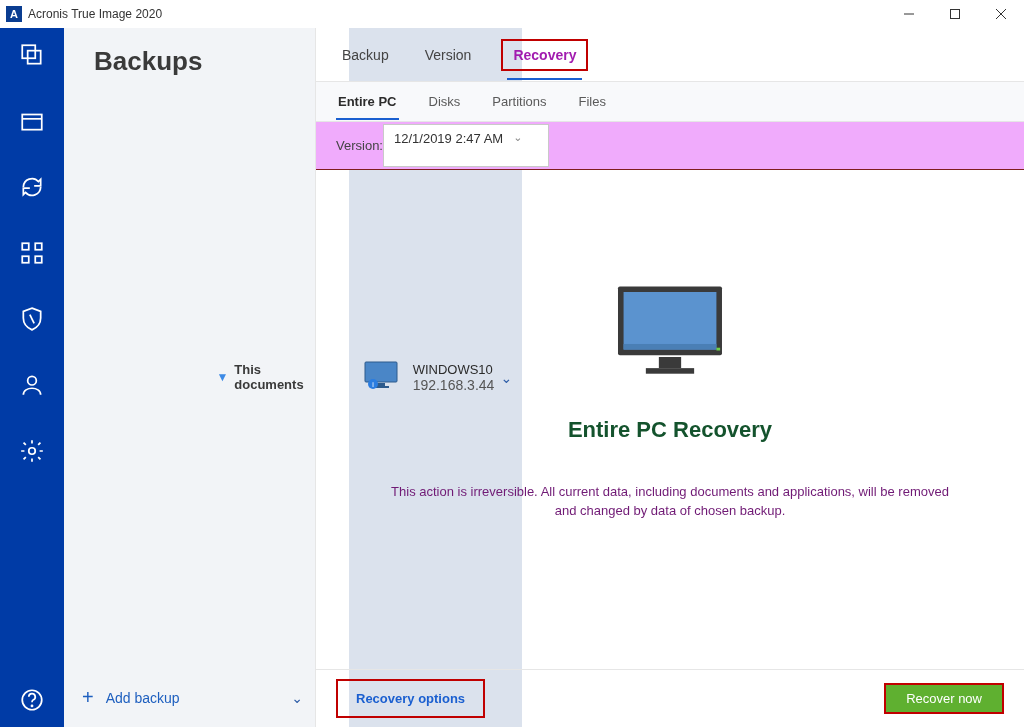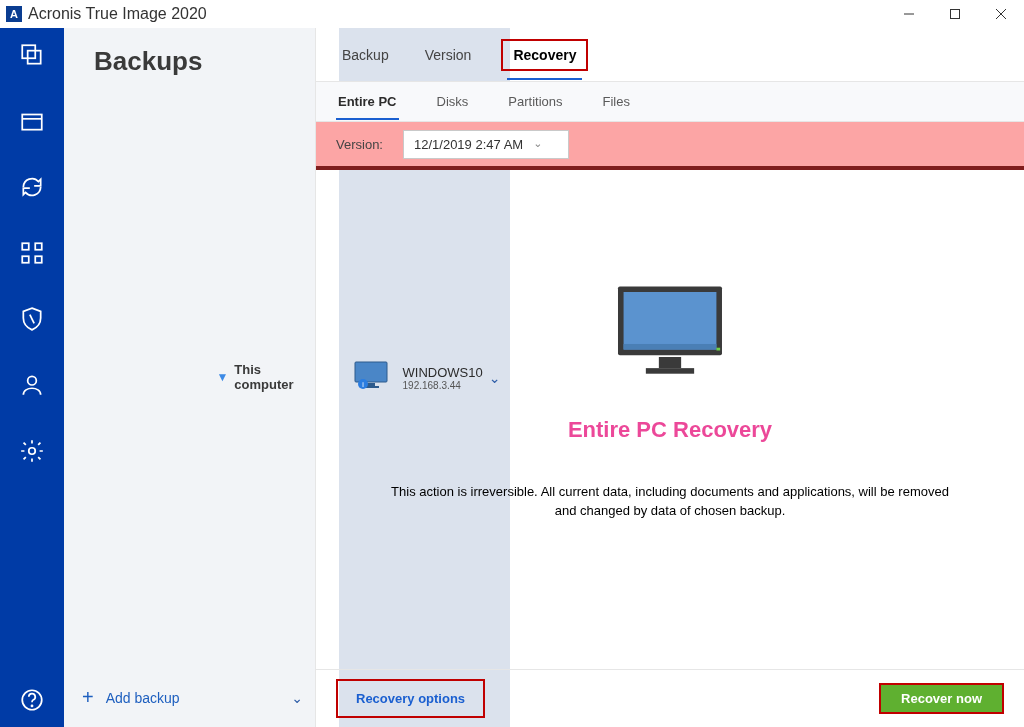--- a/index.html
+++ b/index.html
@@ -1,21 +1,21 @@
 <!DOCTYPE html>
 <html><head>
 <meta charset="utf-8">
 <style>
   * { box-sizing: border-box; margin: 0; padding: 0; font-family: "Segoe UI", Arial, sans-serif; }
   html, body { width: 1024px; height: 727px; overflow: hidden; background: #fff; }
 
   
   .titlebar { height: 28px; display: flex; align-items: center; background: #fff; border-bottom: 0; }
   .titlebar-icon { width: 16px; height: 16px; margin: 0 6px; background: #0a3d91; display: flex; align-items: center; justify-content: center; color: #fff; font-size: 11px; font-weight: bold; }
-  .titlebar-text { font-size: 16px; color: #333; flex: 1; }
+  .titlebar-text { font-size: 12px; color: #333; flex: 1; }
   .win-controls { display: flex; height: 100%; }
   .win-btn { width: 46px; display: flex; align-items: center; justify-content: center; font-size: 14px; font-family: "Segoe MDL2 Assets","Segoe UI Symbol",Arial; }
 
   
   .app { display: flex; height: 699px; }
 
   
   .navrail { width: 64px; background: #003ba6; display: flex; flex-direction: column; align-items: center; justify-content: space-between; padding: 12px 0; }
   .rail-top, .rail-bottom { display: flex; flex-direction: column; align-items: center; gap: 36px; }
   .rail-icon { width: 30px; height: 30px; display: flex; align-items: center; justify-content: center; color: #fff; }
@@ -24,52 +24,52 @@
   
   .sidepanel { width: 252px; background: #f2f4f7; display: flex; flex-direction: row; border-right: 1px solid #e6e6e6; position: relative; }
   .sidepanel-title { font-size: 26px; font-weight: 600; color: #3a3a3a; padding: 18px 0 18px 30px; }
   .group-row { display: flex; align-items: center; font-size: 13px; font-weight: 600; color: #3a3a3a; padding: 6px 14px 8px 14px; }
   .group-chevron { color: #3d8ae6; margin-right: 6px; font-size: 12px; }
   .backup-item { display: flex; align-items: center; background: #dbe2ed; padding: 8px 10px 8px 14px; cursor: pointer; margin-left: 31px; }
   .backup-icon { position: relative; margin-right: 10px; }
   .backup-icon svg { width: 40px; height: 32px; }
   .backup-info { flex: 1; }
   .bname { font-size: 13px; color: #2b2b2b; }
-  .bip { font-size: 10px; color: #555; }
+  .bip { font-size: 14px; color: #555; }
   .chevdown { color: #2f5ea8; font-size: 14px; margin-left: 6px; }
 
   .add-backup-row { position: absolute; bottom: 0; left: 0; right: 0; display: flex; align-items: center; padding: 18px 12px; color: #1e5fbf; font-size: 14px; }
   .plus-icon { font-size: 20px; font-weight: 300; margin-right: 12px; margin-left: 6px; }
   .add-backup-row .chevdown { margin-left: auto; }
 
   
   .content { flex: 1; display: flex; flex-direction: column; position: relative; }
   .toptabs { display: flex; align-items: center; height: 54px; padding-left: 20px; border-bottom: 1px solid #e6e6e6; gap: 24px; }
   .toptab { font-size: 14px; color: #444; padding: 8px 6px; cursor: pointer; }
   .toptab-highlight { border: 2px solid #c00000; padding: 6px 10px; }
-  .toptab.active-line { position: relative; color: #000000; font-weight: 600; }
+  .toptab.active-line { position: relative; color: #a21caf; font-weight: 600; }
   .toptab.active-line::after { content: ""; position: absolute; left: 4px; right: 4px; bottom: -11px; height: 2px; background: #1a5fd0; }
 
-  .subtabs-row { display: flex; align-items: center; height: 40px; padding-left: 20px; gap: 36px; background: #f8f9fb; border-bottom: 1px solid #e6e6e6; }
+  .subtabs-row { display: flex; align-items: center; height: 40px; padding-left: 20px; gap: 28px; background: #f8f9fb; border-bottom: 1px solid #e6e6e6; }
   .subtab { font-size: 13px; color: #5a5a5a; cursor: pointer; padding: 10px 2px; position: relative; }
   .subtab.active { color: #2b2b2b; font-weight: 600; }
   .subtab.active::after { content: ""; position: absolute; left: 0; right: 0; bottom: -1px; height: 2px; background: #1a5fd0; }
 
-  .version-row { display: flex; align-items: center; height: 48px; padding-left: 20px; background: #fca5a5; border-bottom: 4px solid #7f1d1d; gap: 20px; font-size: 13px; color: #444; }
-  .version-select { background: #fff; border: 1px solid #c9c9c9; padding: 6px 26px 6px 10px; font-size: 13px; color: #333; position: relative; display: inline-flex; align-items: flex-start; }
+  .version-row { display: flex; align-items: center; height: 48px; padding-left: 20px; background: #f0abfc; border-bottom: 1px solid #7f1d1d; gap: 0; font-size: 13px; color: #444; }
+  .version-select { background: #fff; border: 1px solid #c9c9c9; padding: 6px 26px 20px 10px; font-size: 13px; color: #333; position: relative; display: inline-flex; align-items: flex-start; }
   .version-select .chev { margin-left: 10px; color: #888; font-size: 11px; }
 
   .center-area { flex: 1; display: flex; flex-direction: column; align-items: center; justify-content: center; padding: 20px 40px 60px; text-align: center; }
   .monitor { width: 130px; height: 110px; margin-bottom: 28px; }
-  .recov-title { font-size: 22px; font-weight: 600; color: #ec4899; margin-bottom: 14px; }
-  .recov-desc { font-size: 13px; color: #000000; max-width: 580px; line-height: 1.5; margin-top: 25px; }
+  .recov-title { font-size: 22px; font-weight: 600; color: #14532d; margin-bottom: 14px; }
+  .recov-desc { font-size: 13px; color: #701a75; max-width: 580px; line-height: 1.5; margin-top: 25px; }
 
   .footer-row { height: 58px; border-top: 1px solid #e6e6e6; display: flex; align-items: center; padding: 0 20px; }
   .rec-options { border: 2px solid #c00000; padding: 10px 18px; font-size: 13px; color: #1a5fd0; font-weight: 600; cursor: pointer; }
-  .recover-now { margin-left: auto; background: #5fb030; border: 2px solid #c00000; color: #fff; font-size: 13px; padding: 6px 20px; cursor: pointer; font-weight: 700; }
+  .recover-now { margin-left: auto; background: #5fb030; border: 2px solid #c00000; color: #fff; font-size: 13px; padding: 6px 20px; cursor: pointer; font-weight: 400; }
 </style>
 </head>
 <body>
 
 <div class="titlebar">
   <div class="titlebar-icon">A</div>
   <div class="titlebar-text">Acronis True Image 2020</div>
   <div class="win-controls">
     <div class="win-btn">
       <svg width="12" height="12" viewBox="0 0 12 12">
@@ -147,21 +147,21 @@
             <circle cx="12" cy="17.5" r="0.5" fill="#fff"></circle>
           </svg>
       </div>
     </div>
   </div>
 
   <div class="sidepanel">
     <div class="sidepanel-title">Backups</div>
     <div class="group-row">
       <span class="group-chevron">▼</span>
-      <span>This computer</span>
+      <span>This documents</span>
     </div>
     <div class="backup-item">
       <span class="backup-icon">
         <svg viewBox="0 0 40 32">
           <rect x="2" y="2" width="32" height="20" rx="1" fill="#4a86c7" stroke="#2c5a8c"></rect>
           <rect x="14" y="23" width="8" height="3" fill="#2c5a8c"></rect>
           <rect x="10" y="26" width="16" height="2" fill="#2c5a8c"></rect>
           <circle cx="10" cy="24" r="5" fill="#2b7de0"></circle>
           <text x="10" y="27" text-anchor="middle" fill="#fff" font-size="7" font-family="Arial">i</text>
         </svg>

